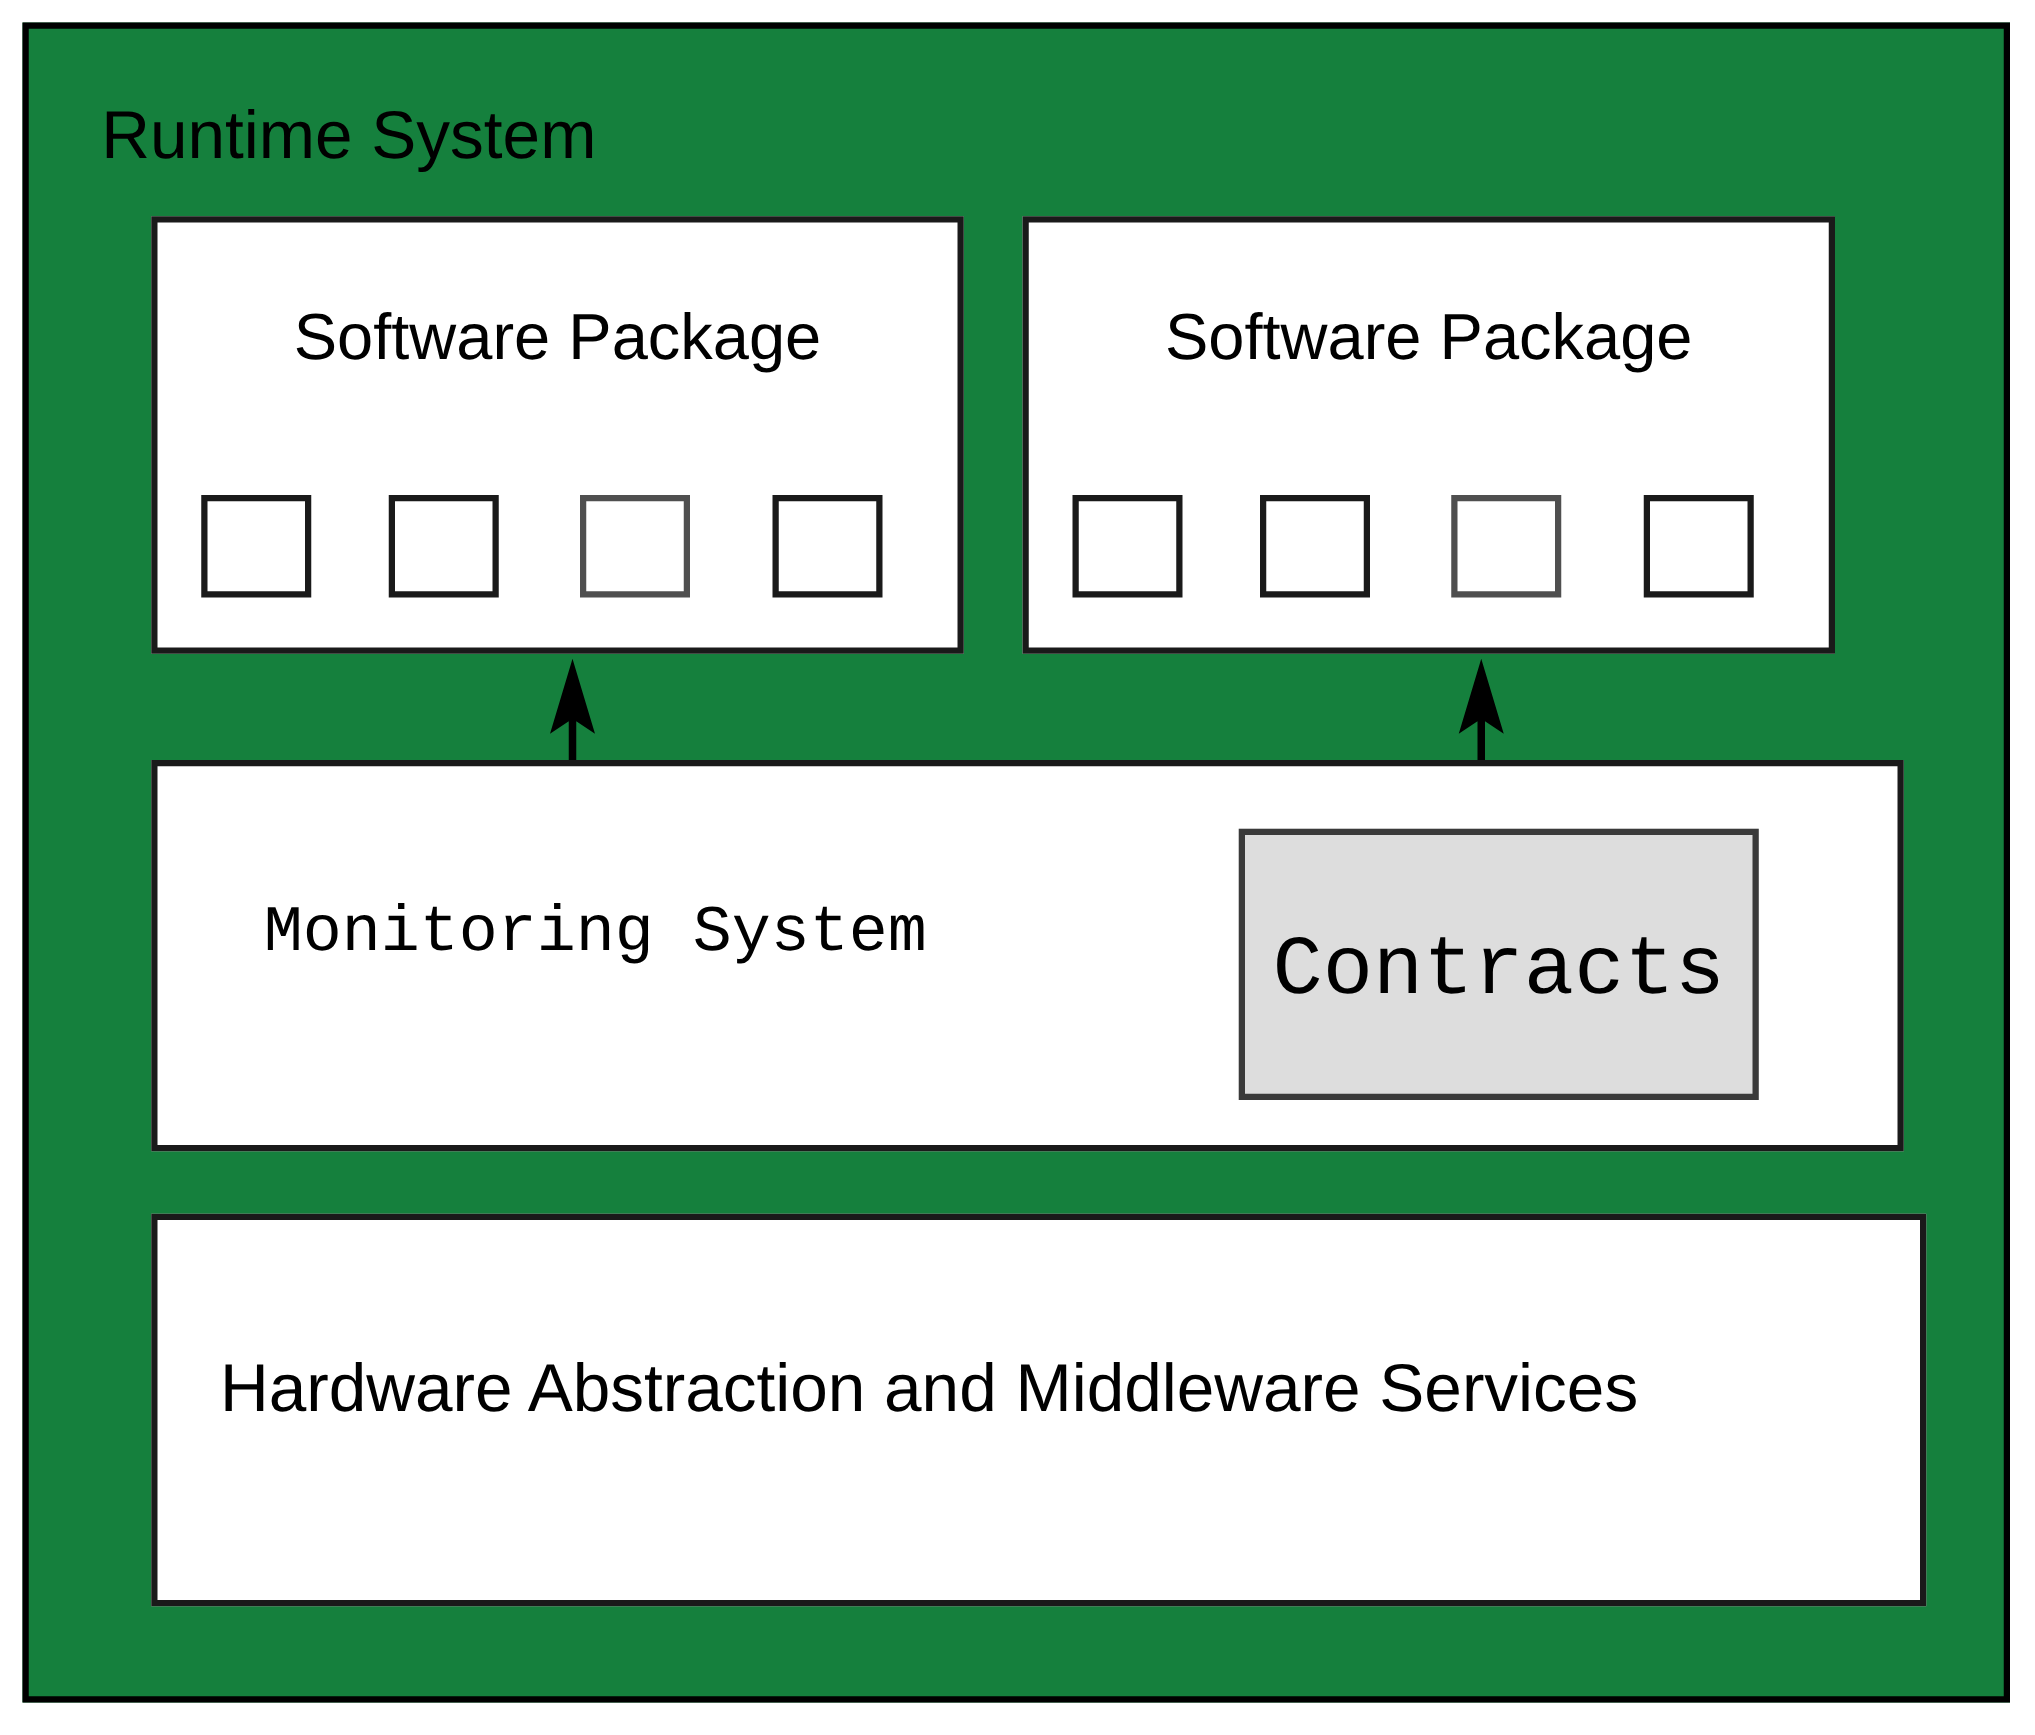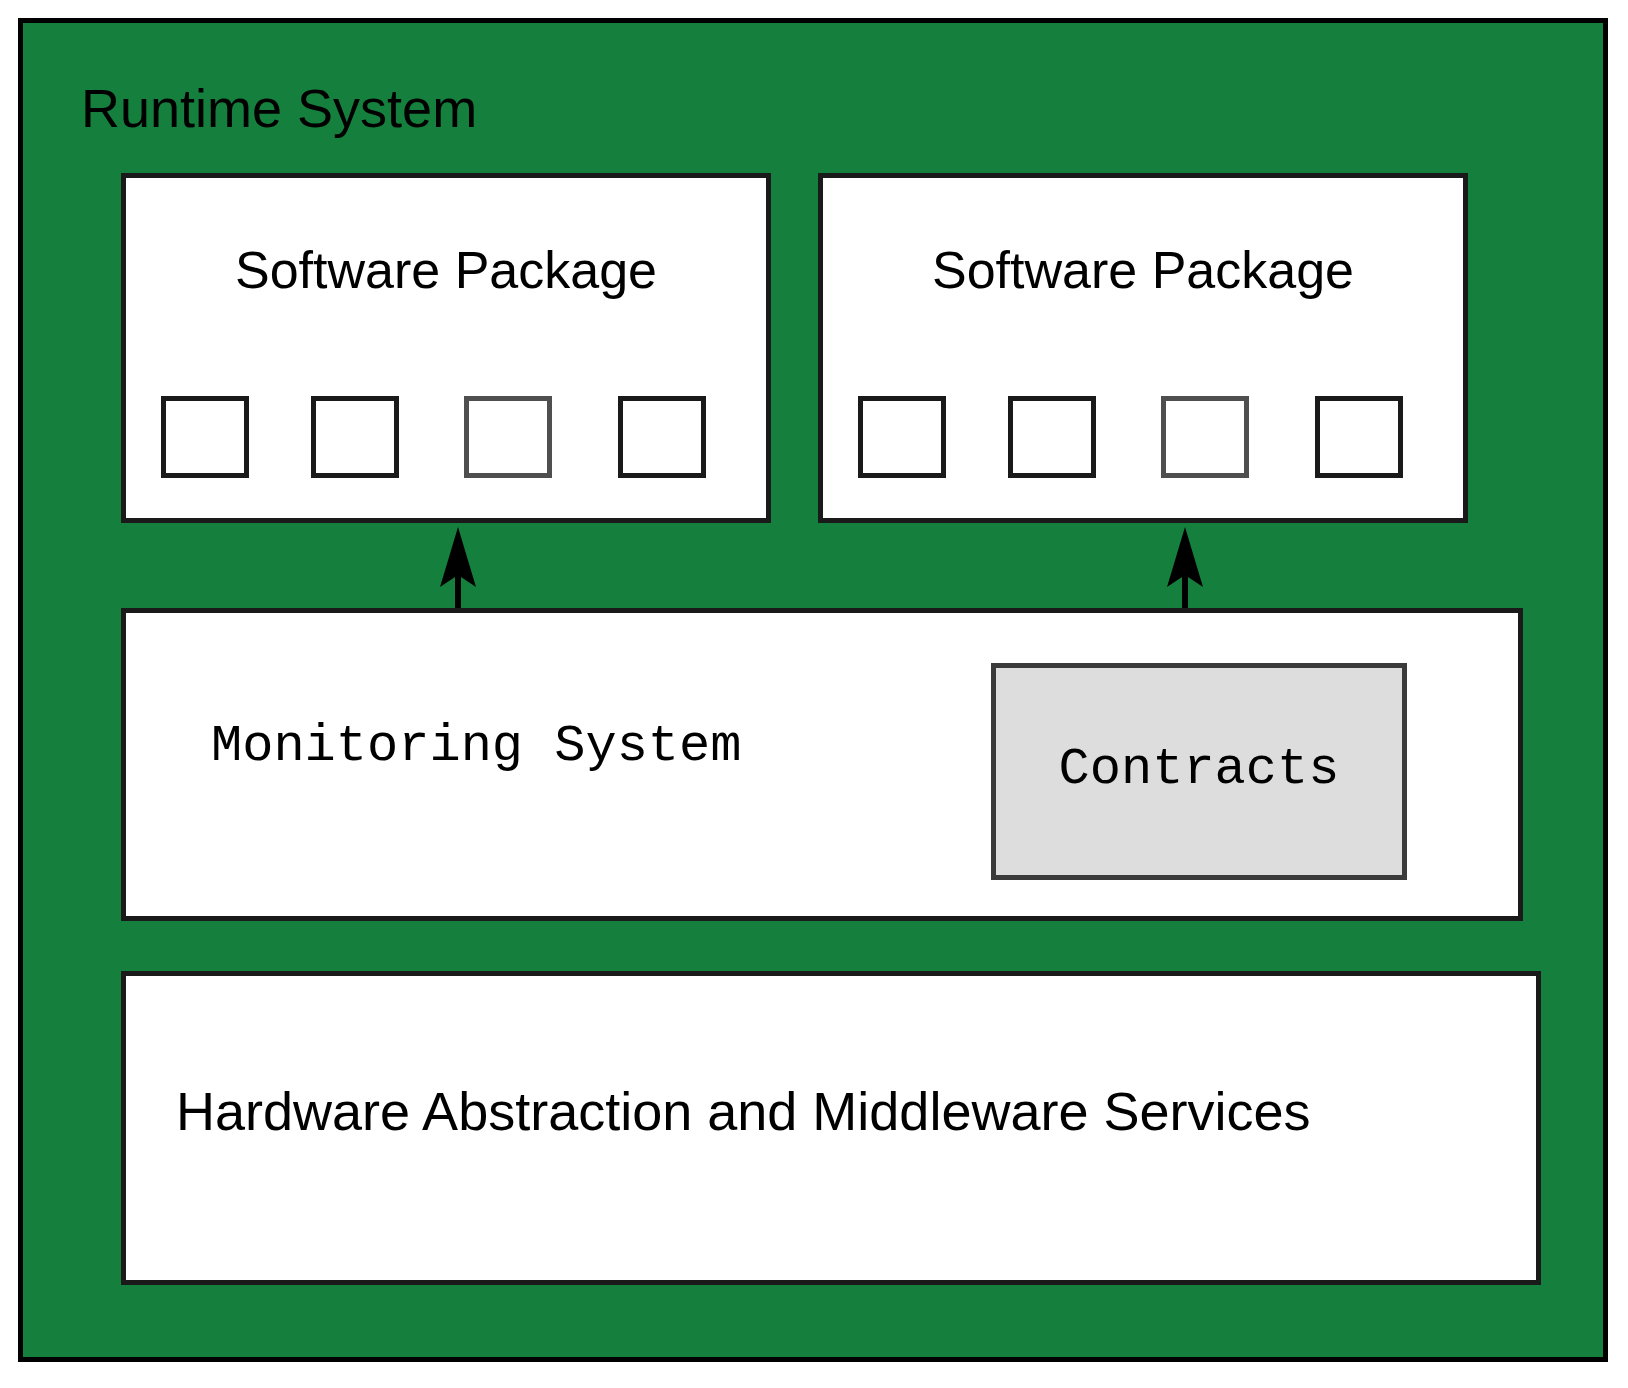--- a/index.html
+++ b/index.html
@@ -98,21 +98,21 @@
     box-sizing: border-box;
     background: #dddddd;
     border: 5px solid #3a3a3a;
   }
   .contracts-label {
     position: absolute;
     left: 0;
     right: 0;
     top: 76px;
     text-align: center;
-    font-size: 52px;
+    font-size: 67px;
     line-height: 1;
     white-space: nowrap;
   }
 
   
   .hal { left: 98px; top: 948px; width: 1420px; height: 314px; }
   .hal-label {
     position: absolute;
     left: 50px;
     top: 108px;

